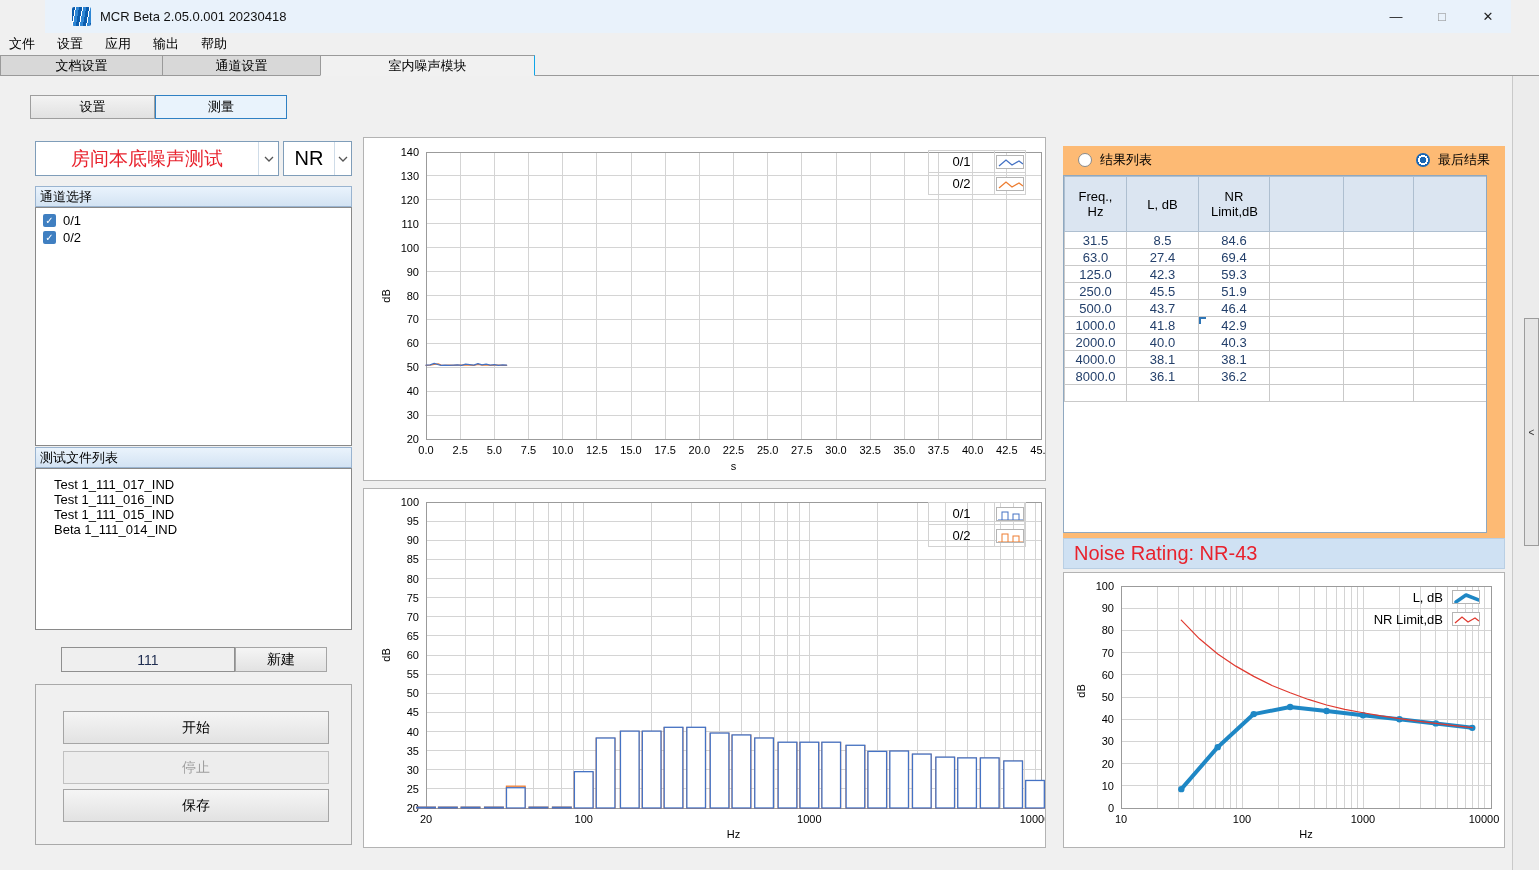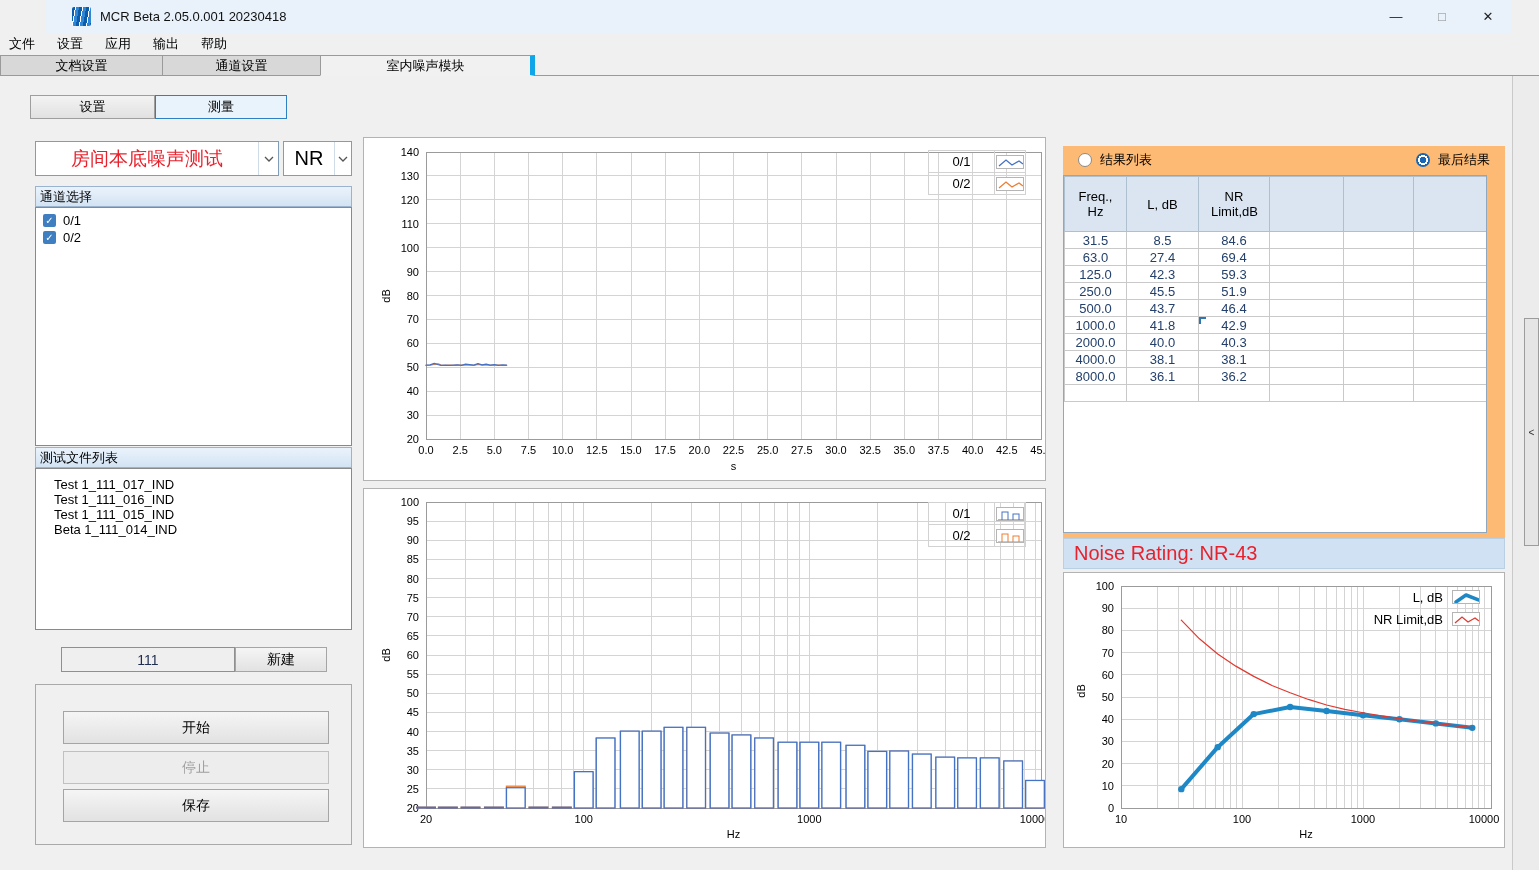--- a/index.html
+++ b/index.html
@@ -18,21 +18,21 @@
 
   
   .menubar { left:0; top:33px; width:1539px; height:22px; background:#f0f0f0; display:flex; align-items:center; gap:22px; padding:0 9px; font-size:13px; }
   .menuitem { cursor:default; }
 
   
   .tabstrip { left:0; top:55px; width:1539px; height:21px; display:flex; }
   .tab { height:21px; display:flex; align-items:center; justify-content:center; font-size:13px; background:#d8d8d8; border:1px solid #9a9a9a; border-right:none; }
   .tab.t0 { width:162px; }
   .tab.t1 { width:158px; }
-  .tab.t2 { width:215px; border-right:5px solid #0ea5e9; }
+  .tab.t2 { width:215px; border-right:1px solid #0ea5e9; }
   .tab.active { background:#f1f1f1; border-bottom:1px solid #f1f1f1; }
   .tabfill { flex:1; border-bottom:1px solid #9a9a9a; }
 
   
   .subtab { height:24px; display:flex; align-items:center; justify-content:center; font-size:13px;
             background:linear-gradient(#f3f3f3,#e1e1e1); border:1px solid #9e9e9e; }
   .subtab.selected { background:#e9f3fc; border:1px solid #2f80c3; }
 
   
   .panel { background:#fff; border:1px solid #b3b3b3; }

